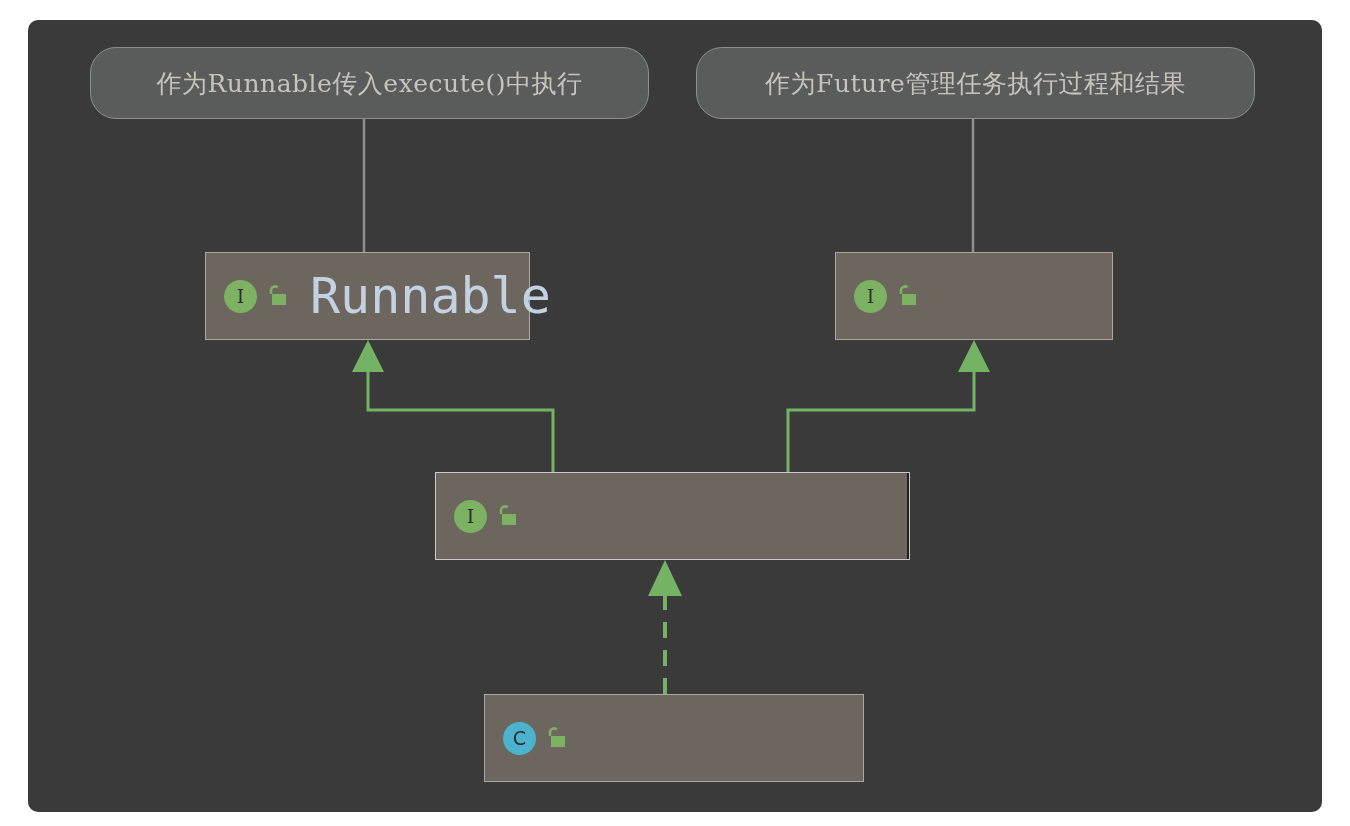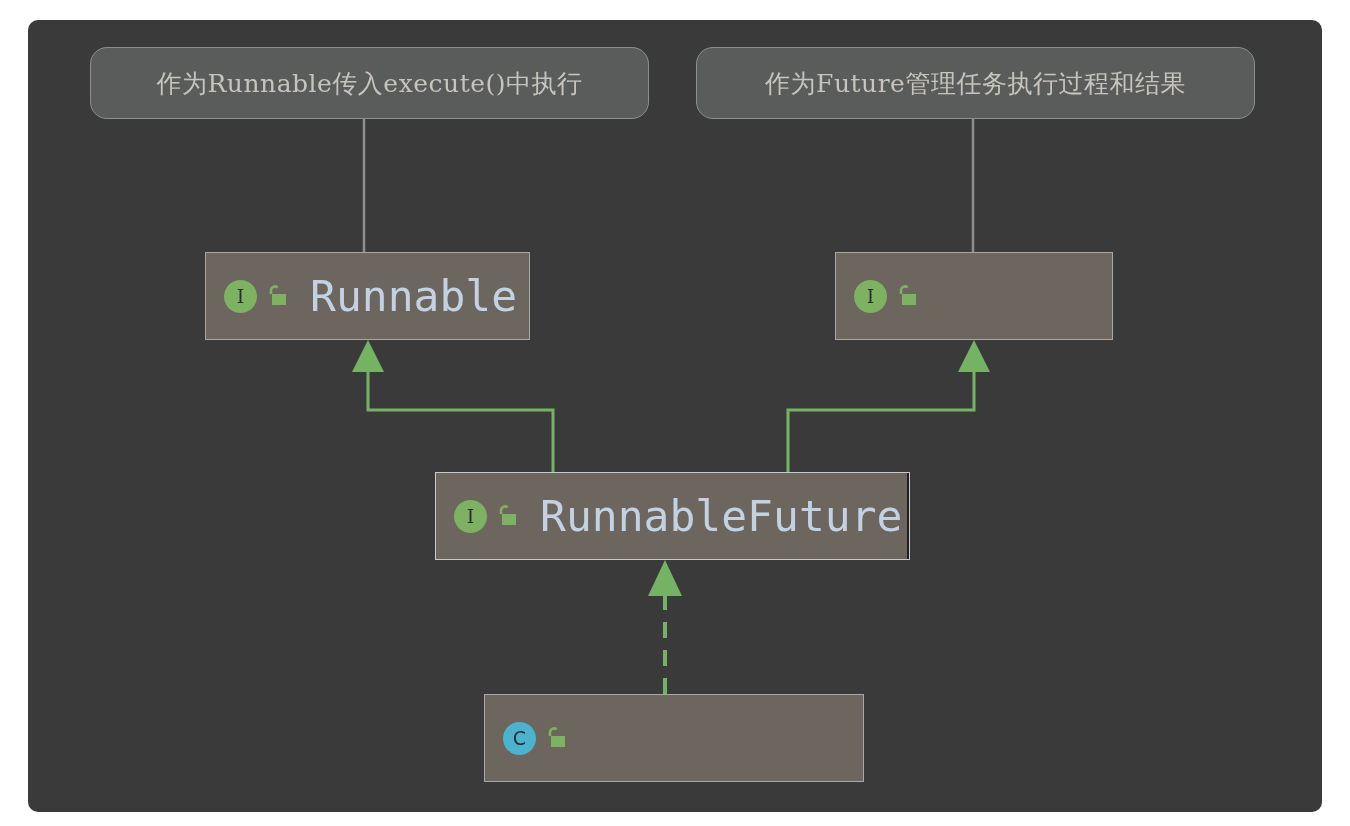--- a/index.html
+++ b/index.html
@@ -42,21 +42,21 @@
     height: 792px;
     pointer-events: none;
   }
 
   
   .note {
     position: absolute;
     box-sizing: border-box;
     background: #5a5c5c;
     border: 1px solid #8c8f8f;
-    border-radius: 17px;
+    border-radius: 26px;
     display: flex;
     align-items: center;
     justify-content: center;
     color: #c7c3bd;
     font-family: "DejaVu Serif", serif;
     font-size: 25px;
     letter-spacing: 0.5px;
     white-space: nowrap;
   }
   #note-runnable {
@@ -108,21 +108,21 @@
   #node-futuretask {
     left: 456px;
     top: 674px;
     width: 380px;
     height: 88px;
   }
 
   .node-label {
     color: #c3d2e3;
     font-family: "DejaVu Sans Mono", monospace;
-    font-size: 43px;
+    font-size: 50px;
     letter-spacing: 0px;
     margin-left: 22px;
     line-height: 1;
     white-space: nowrap;
   }
 
   
   .badge {
     flex: 0 0 auto;
     width: 33px;
@@ -194,21 +194,20 @@
         <rect x="8" y="11" width="14" height="11" fill="#7cb262"></rect>
       </svg>
     </div>
 
     <div class="node selected" id="node-runnablefuture">
       <span class="badge interface">I</span>
       <svg class="lock-icon" viewBox="0 0 24 26" xmlns="http://www.w3.org/2000/svg">
         <path d="M7 11 L7 7 A4 4 0 0 1 13.6 4.4" fill="none" stroke="#7cb262" stroke-width="2.6"></path>
         <rect x="8" y="11" width="14" height="11" fill="#7cb262"></rect>
       </svg>
-      <span class="node-label">RunnableFuture</span>
     </div>
 
     <div class="node" id="node-futuretask">
       <span class="badge klass">C</span>
       <svg class="lock-icon" viewBox="0 0 24 26" xmlns="http://www.w3.org/2000/svg">
         <path d="M7 11 L7 7 A4 4 0 0 1 13.6 4.4" fill="none" stroke="#7cb262" stroke-width="2.6"></path>
         <rect x="8" y="11" width="14" height="11" fill="#7cb262"></rect>
       </svg>
     </div>
 

